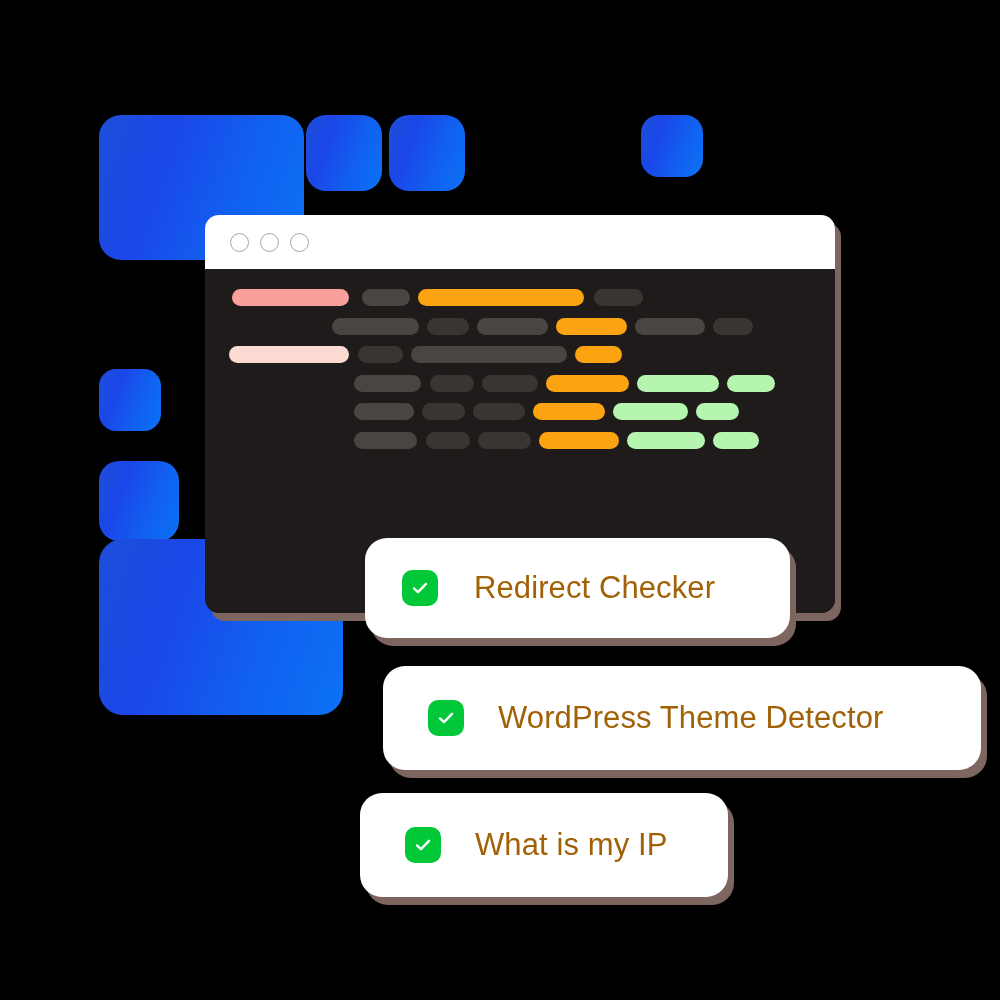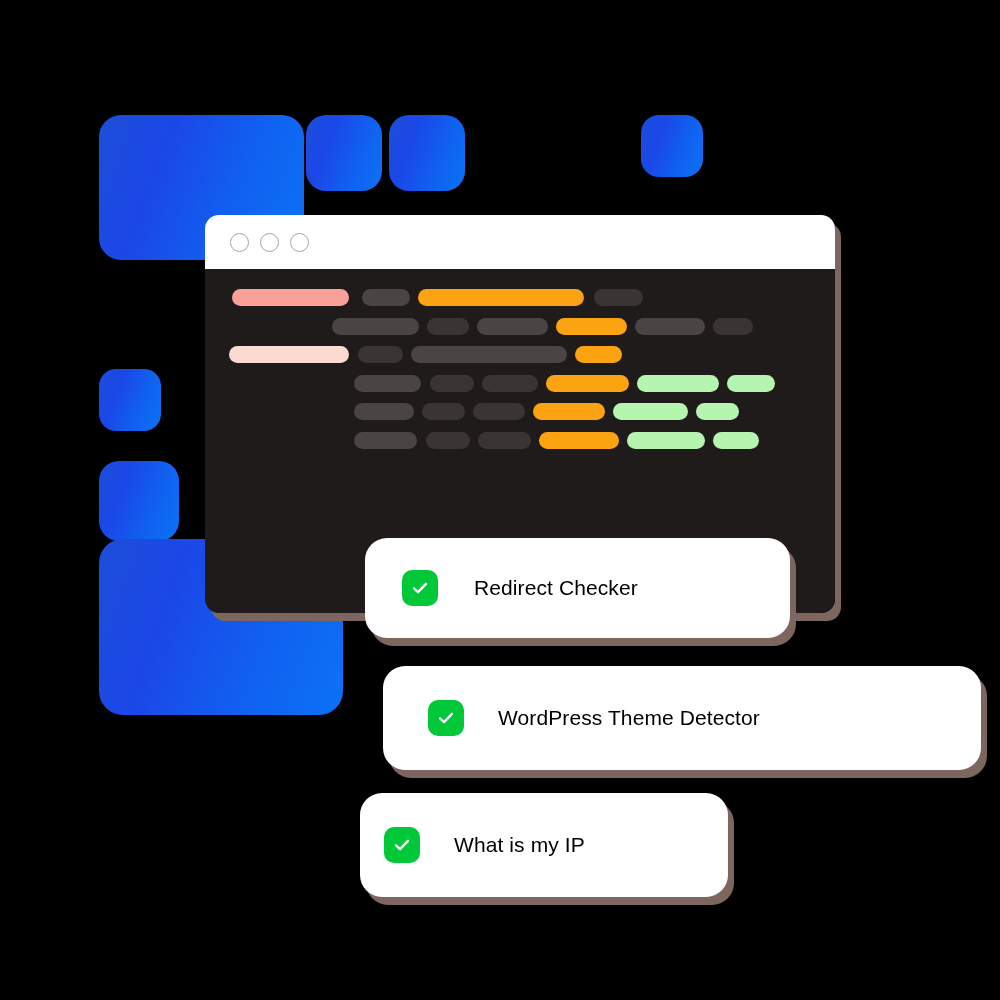--- a/index.html
+++ b/index.html
@@ -92,37 +92,37 @@
     position: absolute;
     background: #ffffff;
     border-radius: 22px;
     box-shadow: 6px 8px 0 0 #7d6560;
     display: flex;
     align-items: center;
     box-sizing: border-box;
   }
   #card-0 { left: 365px; top: 538px; width: 425px; height: 100px; padding-left: 37px; }
   #card-1 { left: 362px; top: 666px; width: 598px; height: 104px; padding-left: 45px; margin-left: 21px; }
-  #card-2 { left: 360px; top: 793px; width: 368px; height: 104px; padding-left: 24px; }
+  #card-2 { left: 360px; top: 793px; width: 368px; height: 104px; padding-left: 45px; }
 
   .check {
     width: 36px;
     height: 36px;
     border-radius: 10px;
     background: #00c838;
     flex: 0 0 auto;
     display: flex;
     align-items: center;
     justify-content: center;
   }
   .check svg { display: block; }
   .card-label {
     margin-left: 36px;
-    color: #000000;
-    font-size: 21px;
+    color: #a16207;
+    font-size: 31px;
     font-weight: 400;
     letter-spacing: 0.1px;
     white-space: nowrap;
     font-family: "Liberation Sans", sans-serif;
   }
   #card-1 .card-label { margin-left: 34px; }
   #card-2 .card-label { margin-left: 34px; }
 </style>
 </head>
 <body>

